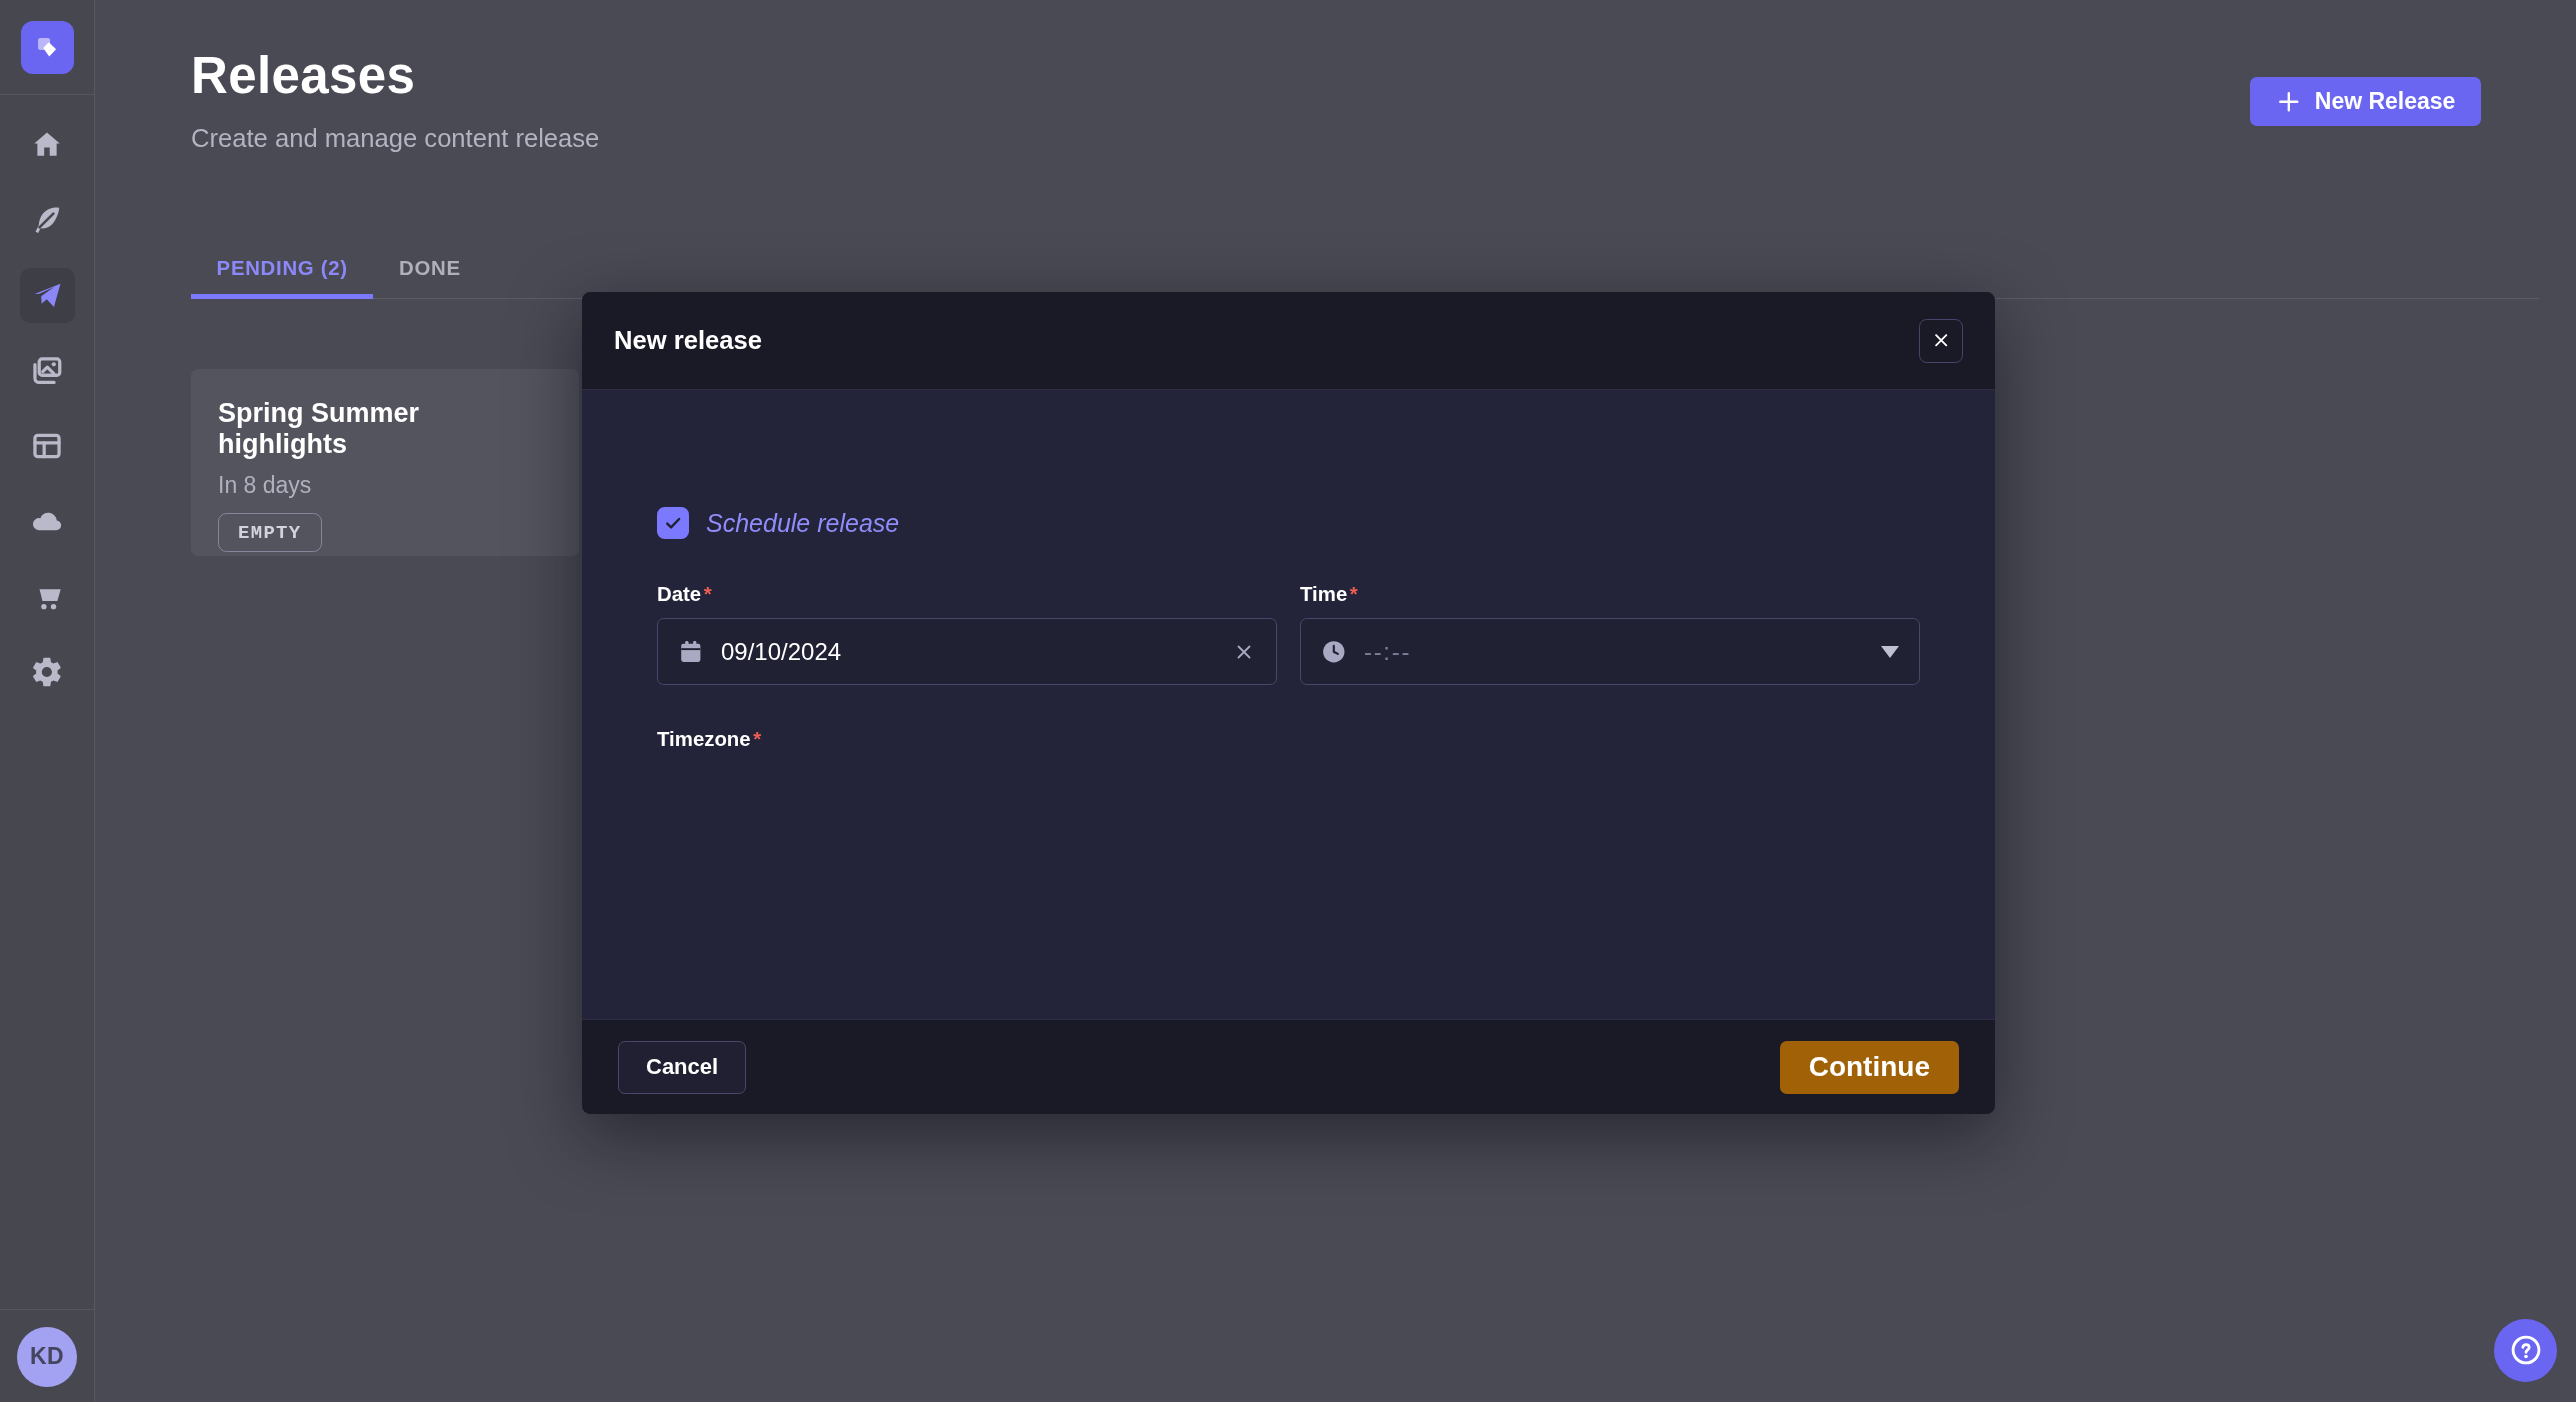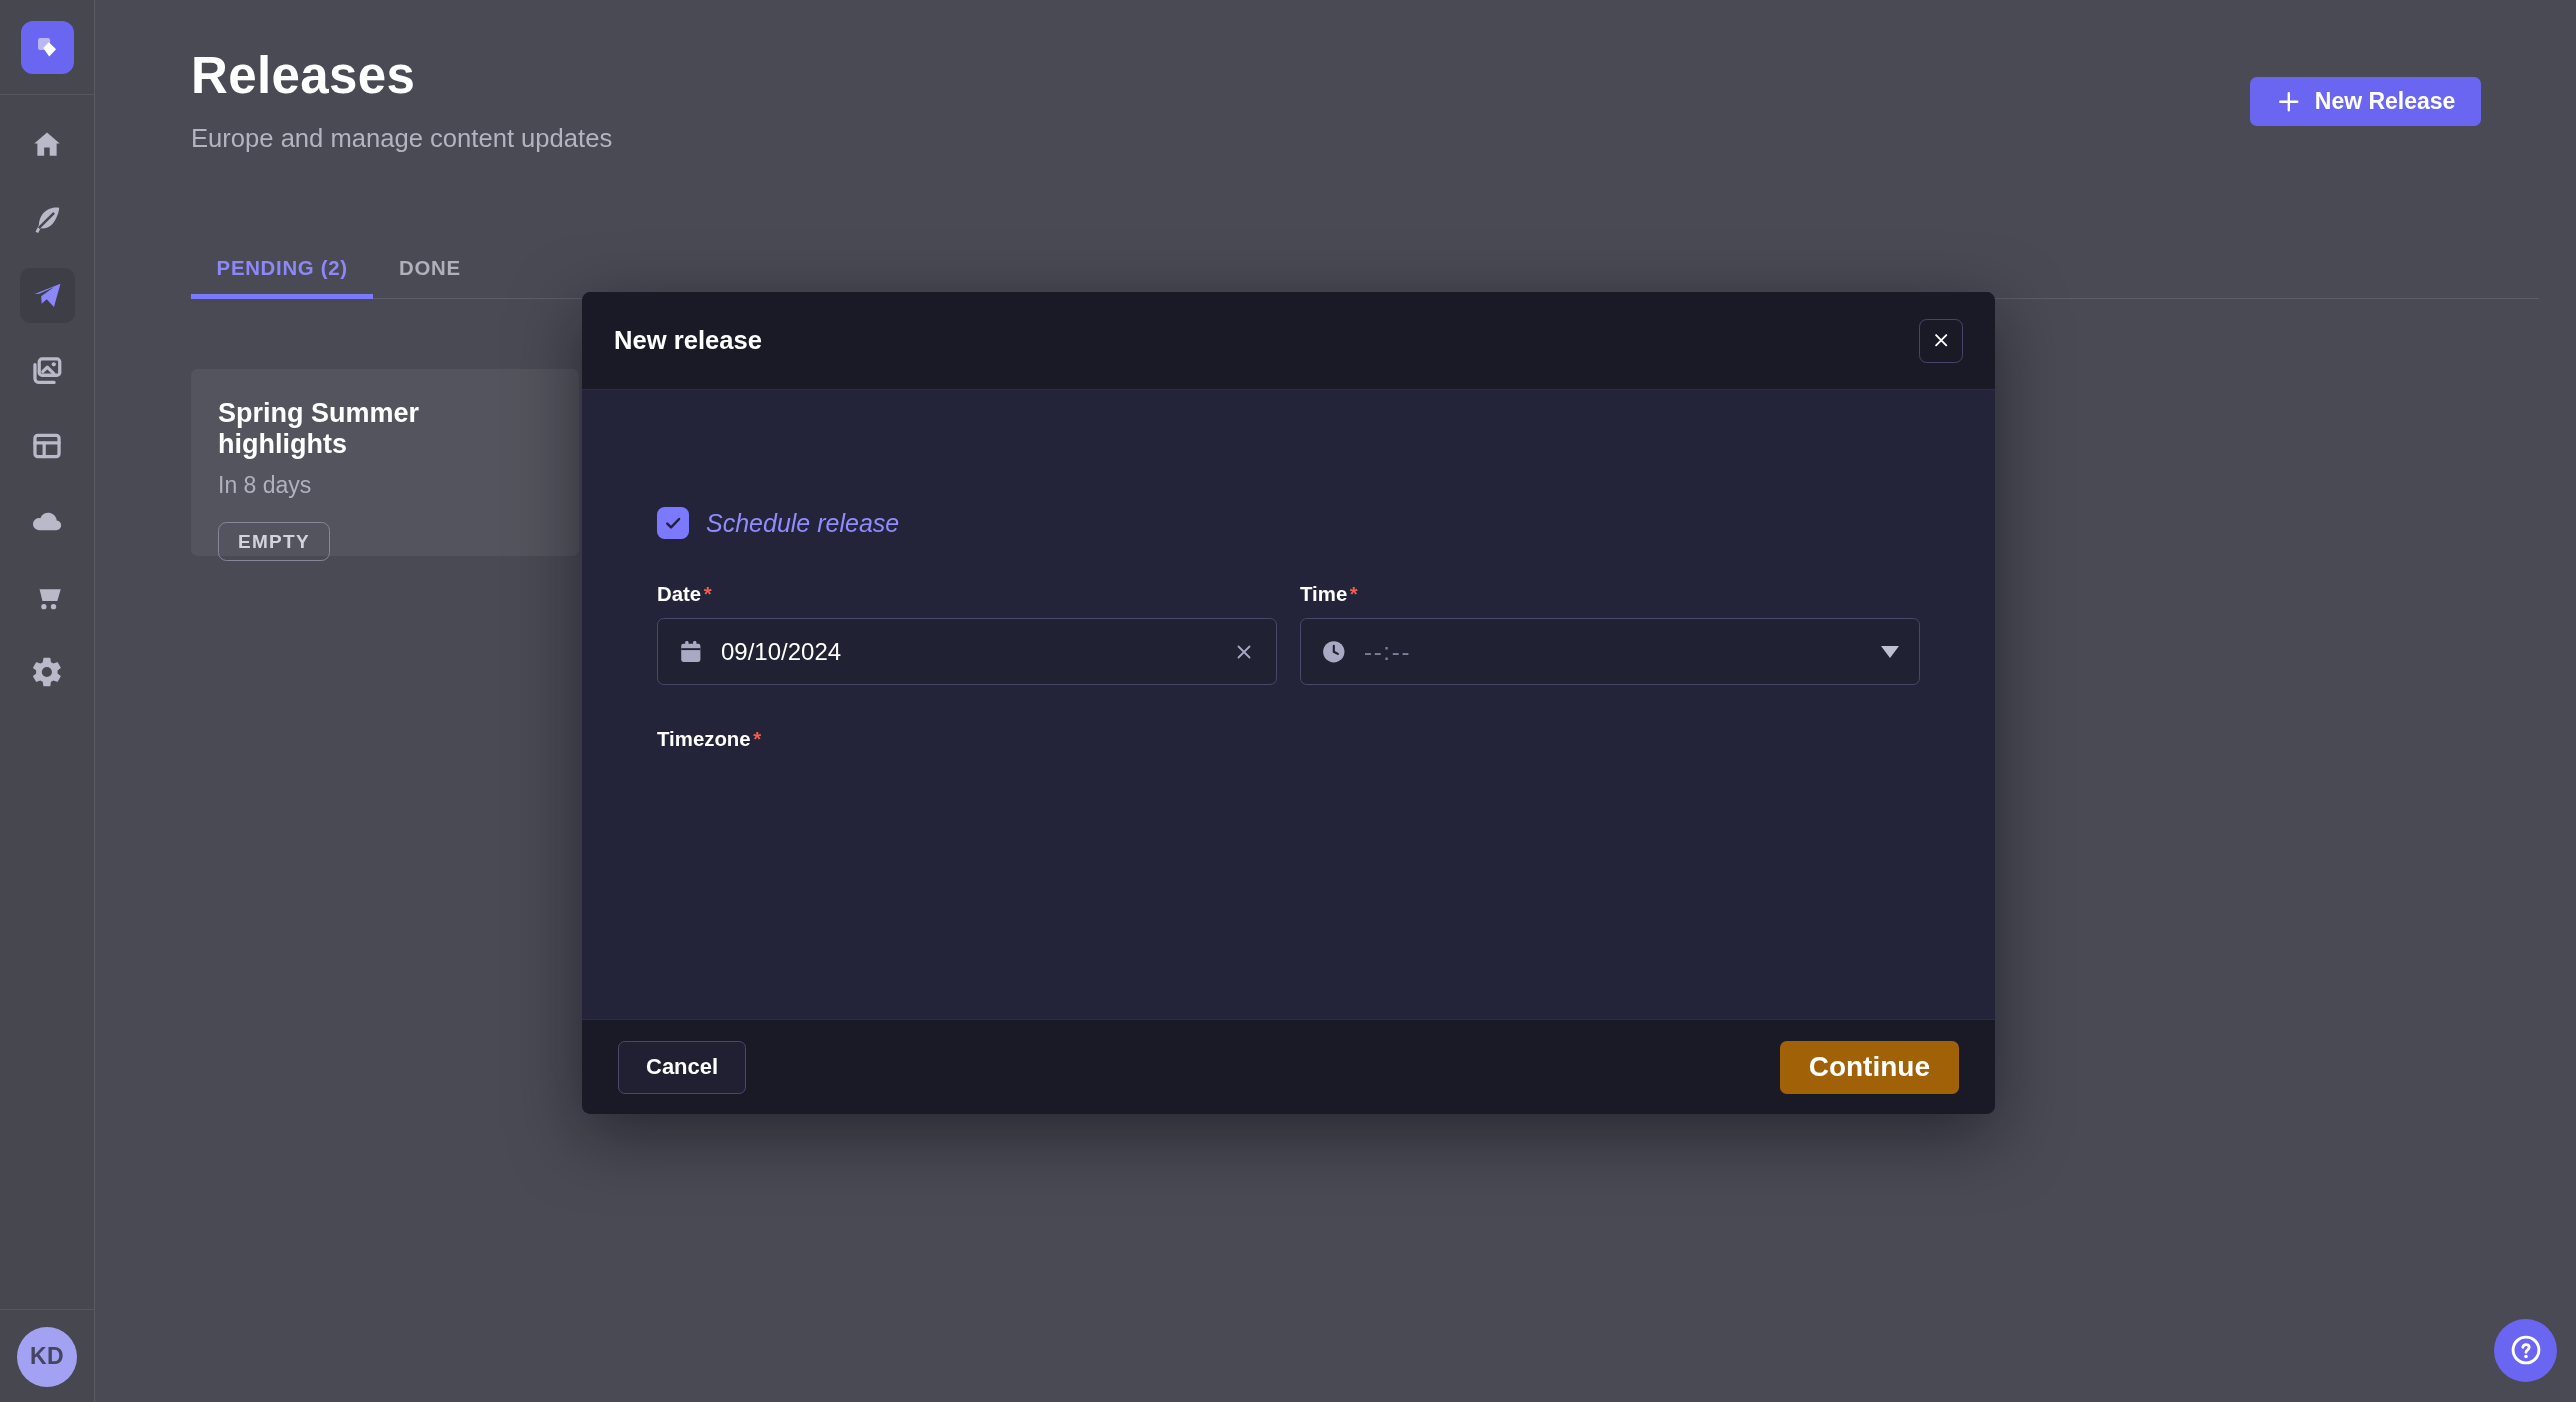--- a/index.html
+++ b/index.html
@@ -68,23 +68,23 @@
     content:""; position:absolute; left:0; right:0; bottom:-0.9px; height:5.1px; background:#7b79ff;
   }
 
   .release-card {
     margin:70px 0 0 96px; width:388px; height:187px;
     background:#54545e; border-radius:6.8px; padding:29px 27px; cursor:pointer;
   }
   .card-title { font-size:27px; font-weight:700; color:#ffffff; }
   .card-meta { margin-top:12px; font-size:23px; color:#b0b0bf; }
   .card-badge {
-    margin-top:23px; display:inline-flex; align-items:center; height:39px; padding:0 19px;
+    margin-top:14px; display:inline-flex; align-items:center; height:39px; padding:0 19px;
     border:1.7px solid #87879b; border-radius:8.5px;
-    font-size:19px; font-weight:600; letter-spacing:1.3px; color:#d3d3de;
+    font-size:19px; font-weight:600; letter-spacing:1.3px; color:#d3d3de;font-family:Liberation Mono, monospace;
   }
 
   
   .modal {
     position:absolute; left:582px; top:292px; width:1413px; height:822px;
     border-radius:8.5px; overflow:hidden; background:#23233a;
     box-shadow:0 20.4px 68px rgba(8,8,18,.5); display:flex; flex-direction:column; z-index:10;
   }
   .modal-header {
     flex:0 0 98px; background:#1a1a26; border-bottom:0.9px solid #2c2c45;
@@ -210,21 +210,21 @@
   <div class="sidebar-bottom">
     <div class="avatar">
       <span>KD</span>
     </div>
   </div>
 </nav>
 
 <main class="main">
   <header class="page-header">
     <h1 class="page-title">Releases</h1>
-    <div class="page-subtitle">Europe and manage content updates</div>
+    <div class="page-subtitle">Create and manage content release</div>
     <button class="new-release-btn">
       <svg width="25.6" height="25.6" viewBox="0 0 24 24">
         <path d="M12 4v16M4 12h16" stroke="#ffffff" stroke-width="2.2" stroke-linecap="round" fill="none"></path>
       </svg>
       <span>New Release</span>
     </button>
   </header>
 
   <div class="tabs">
     <div class="tab active">

